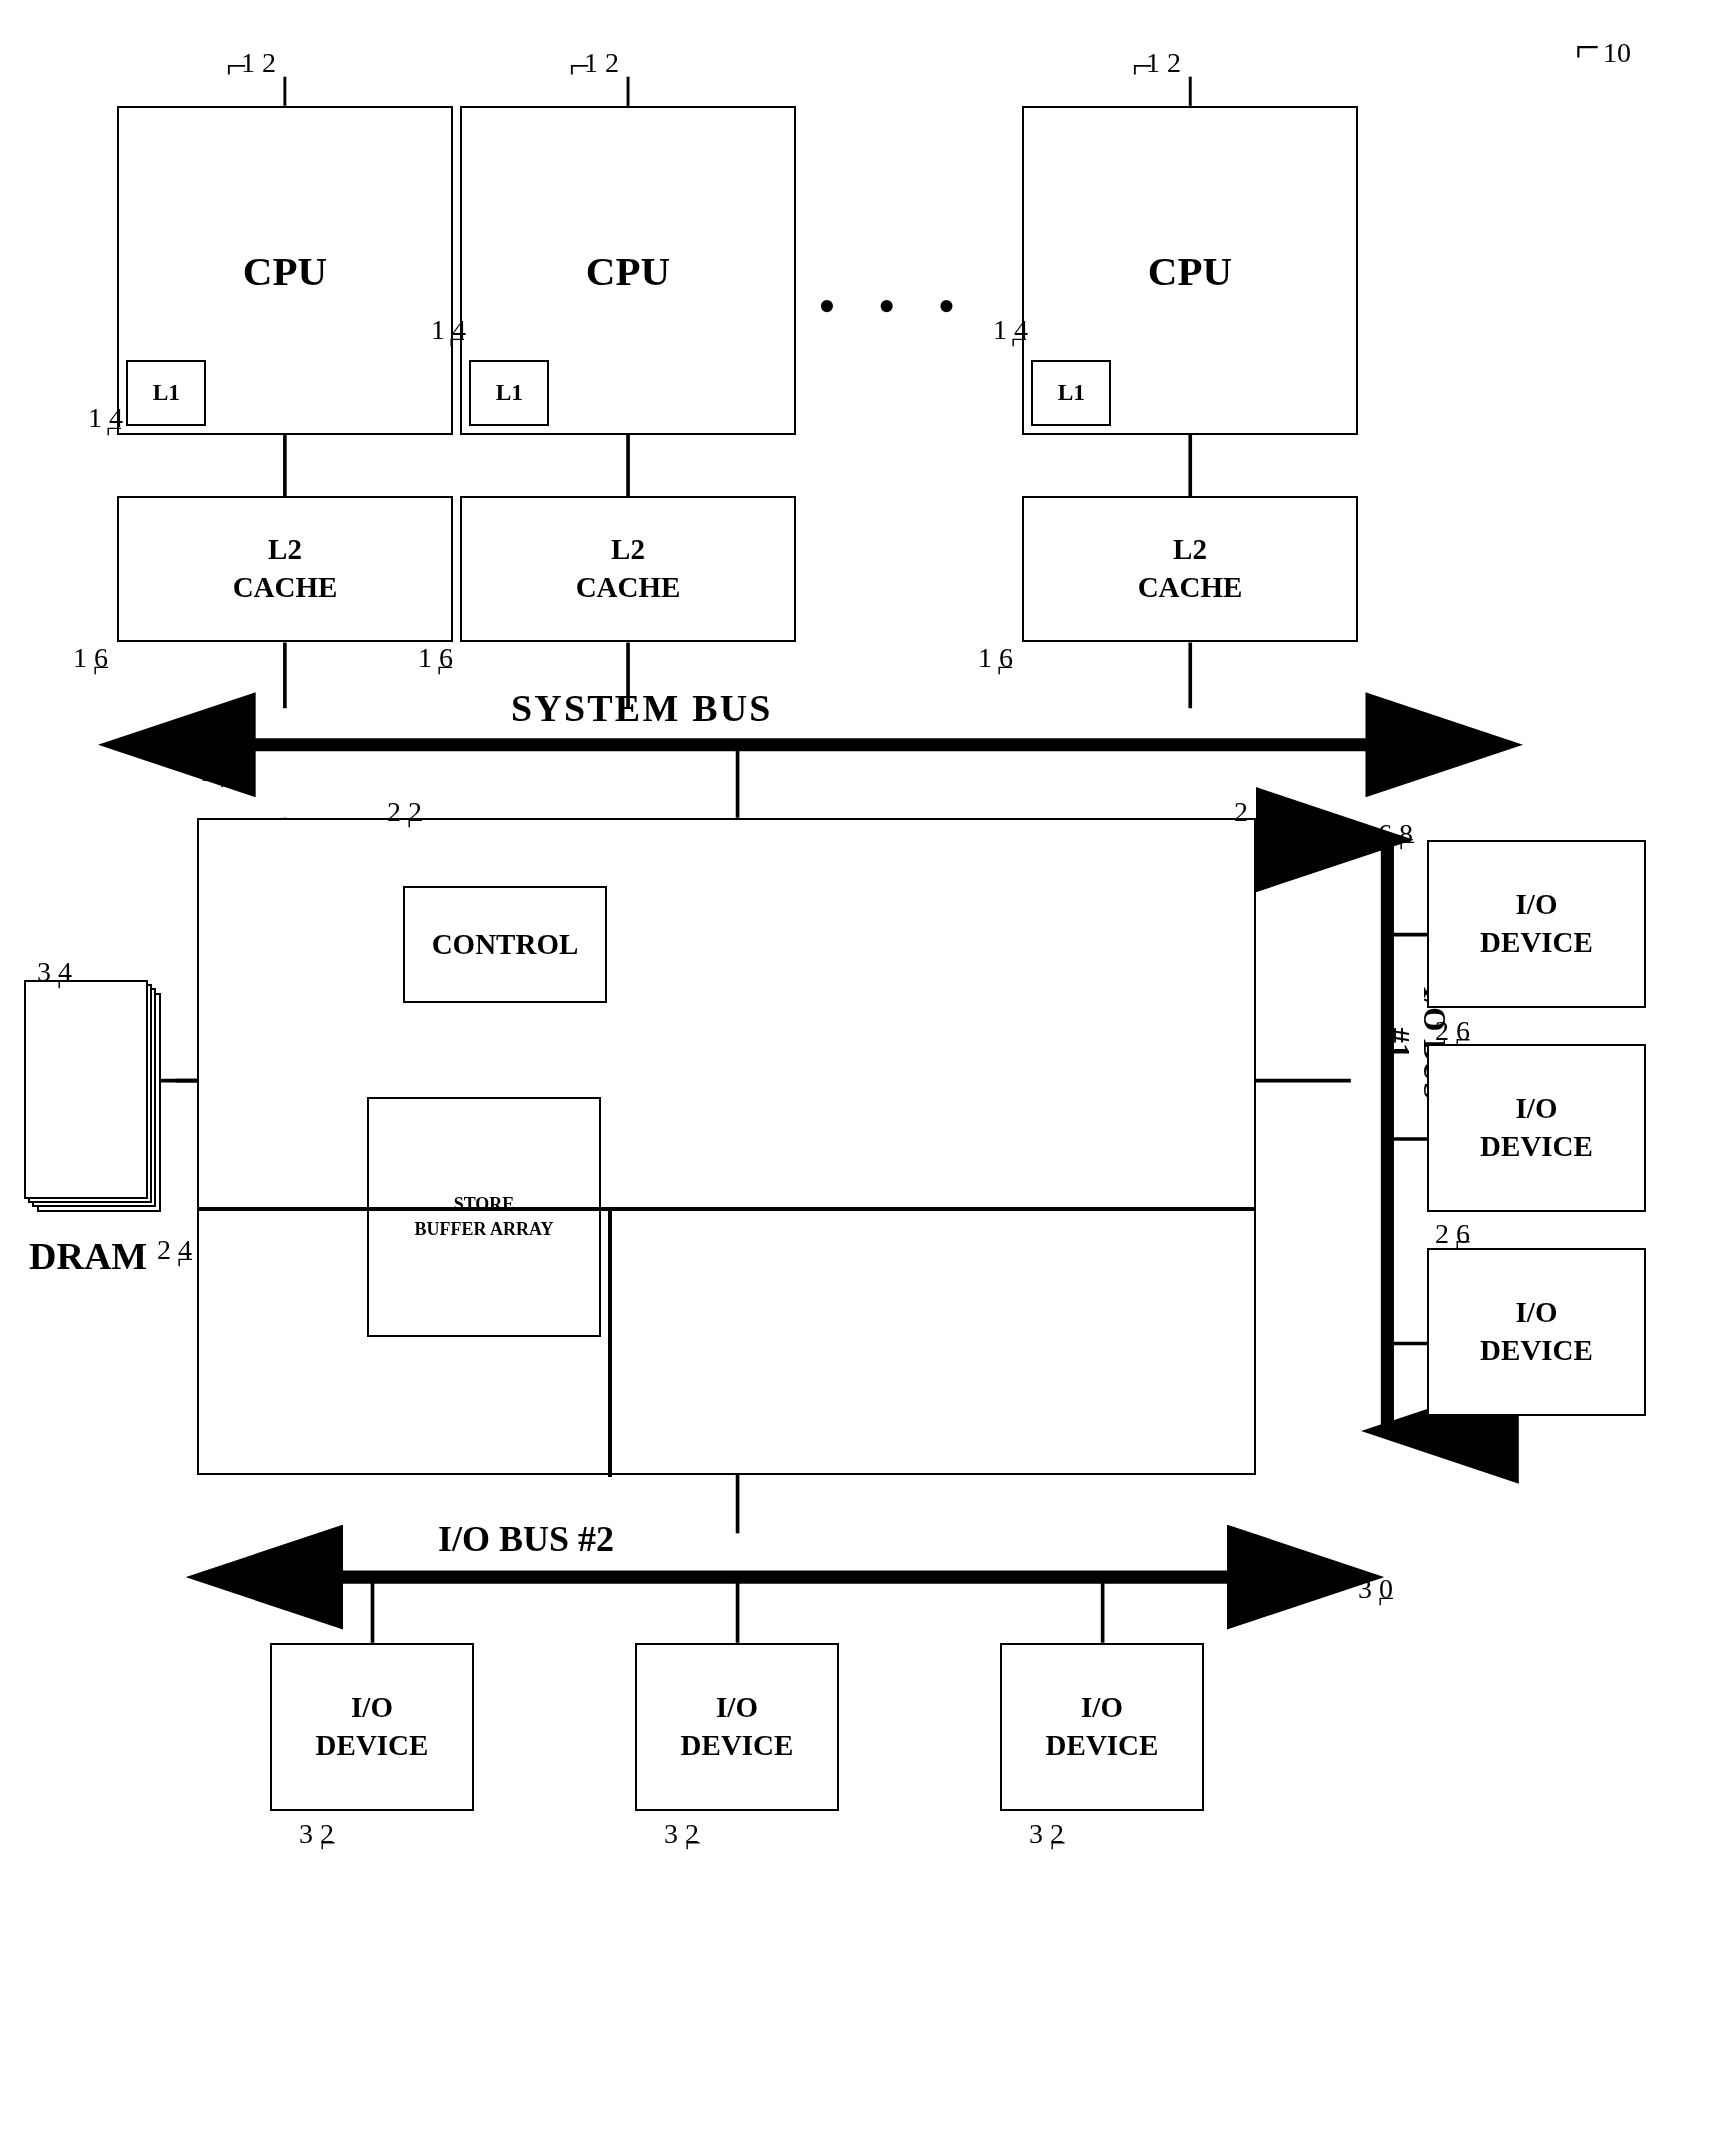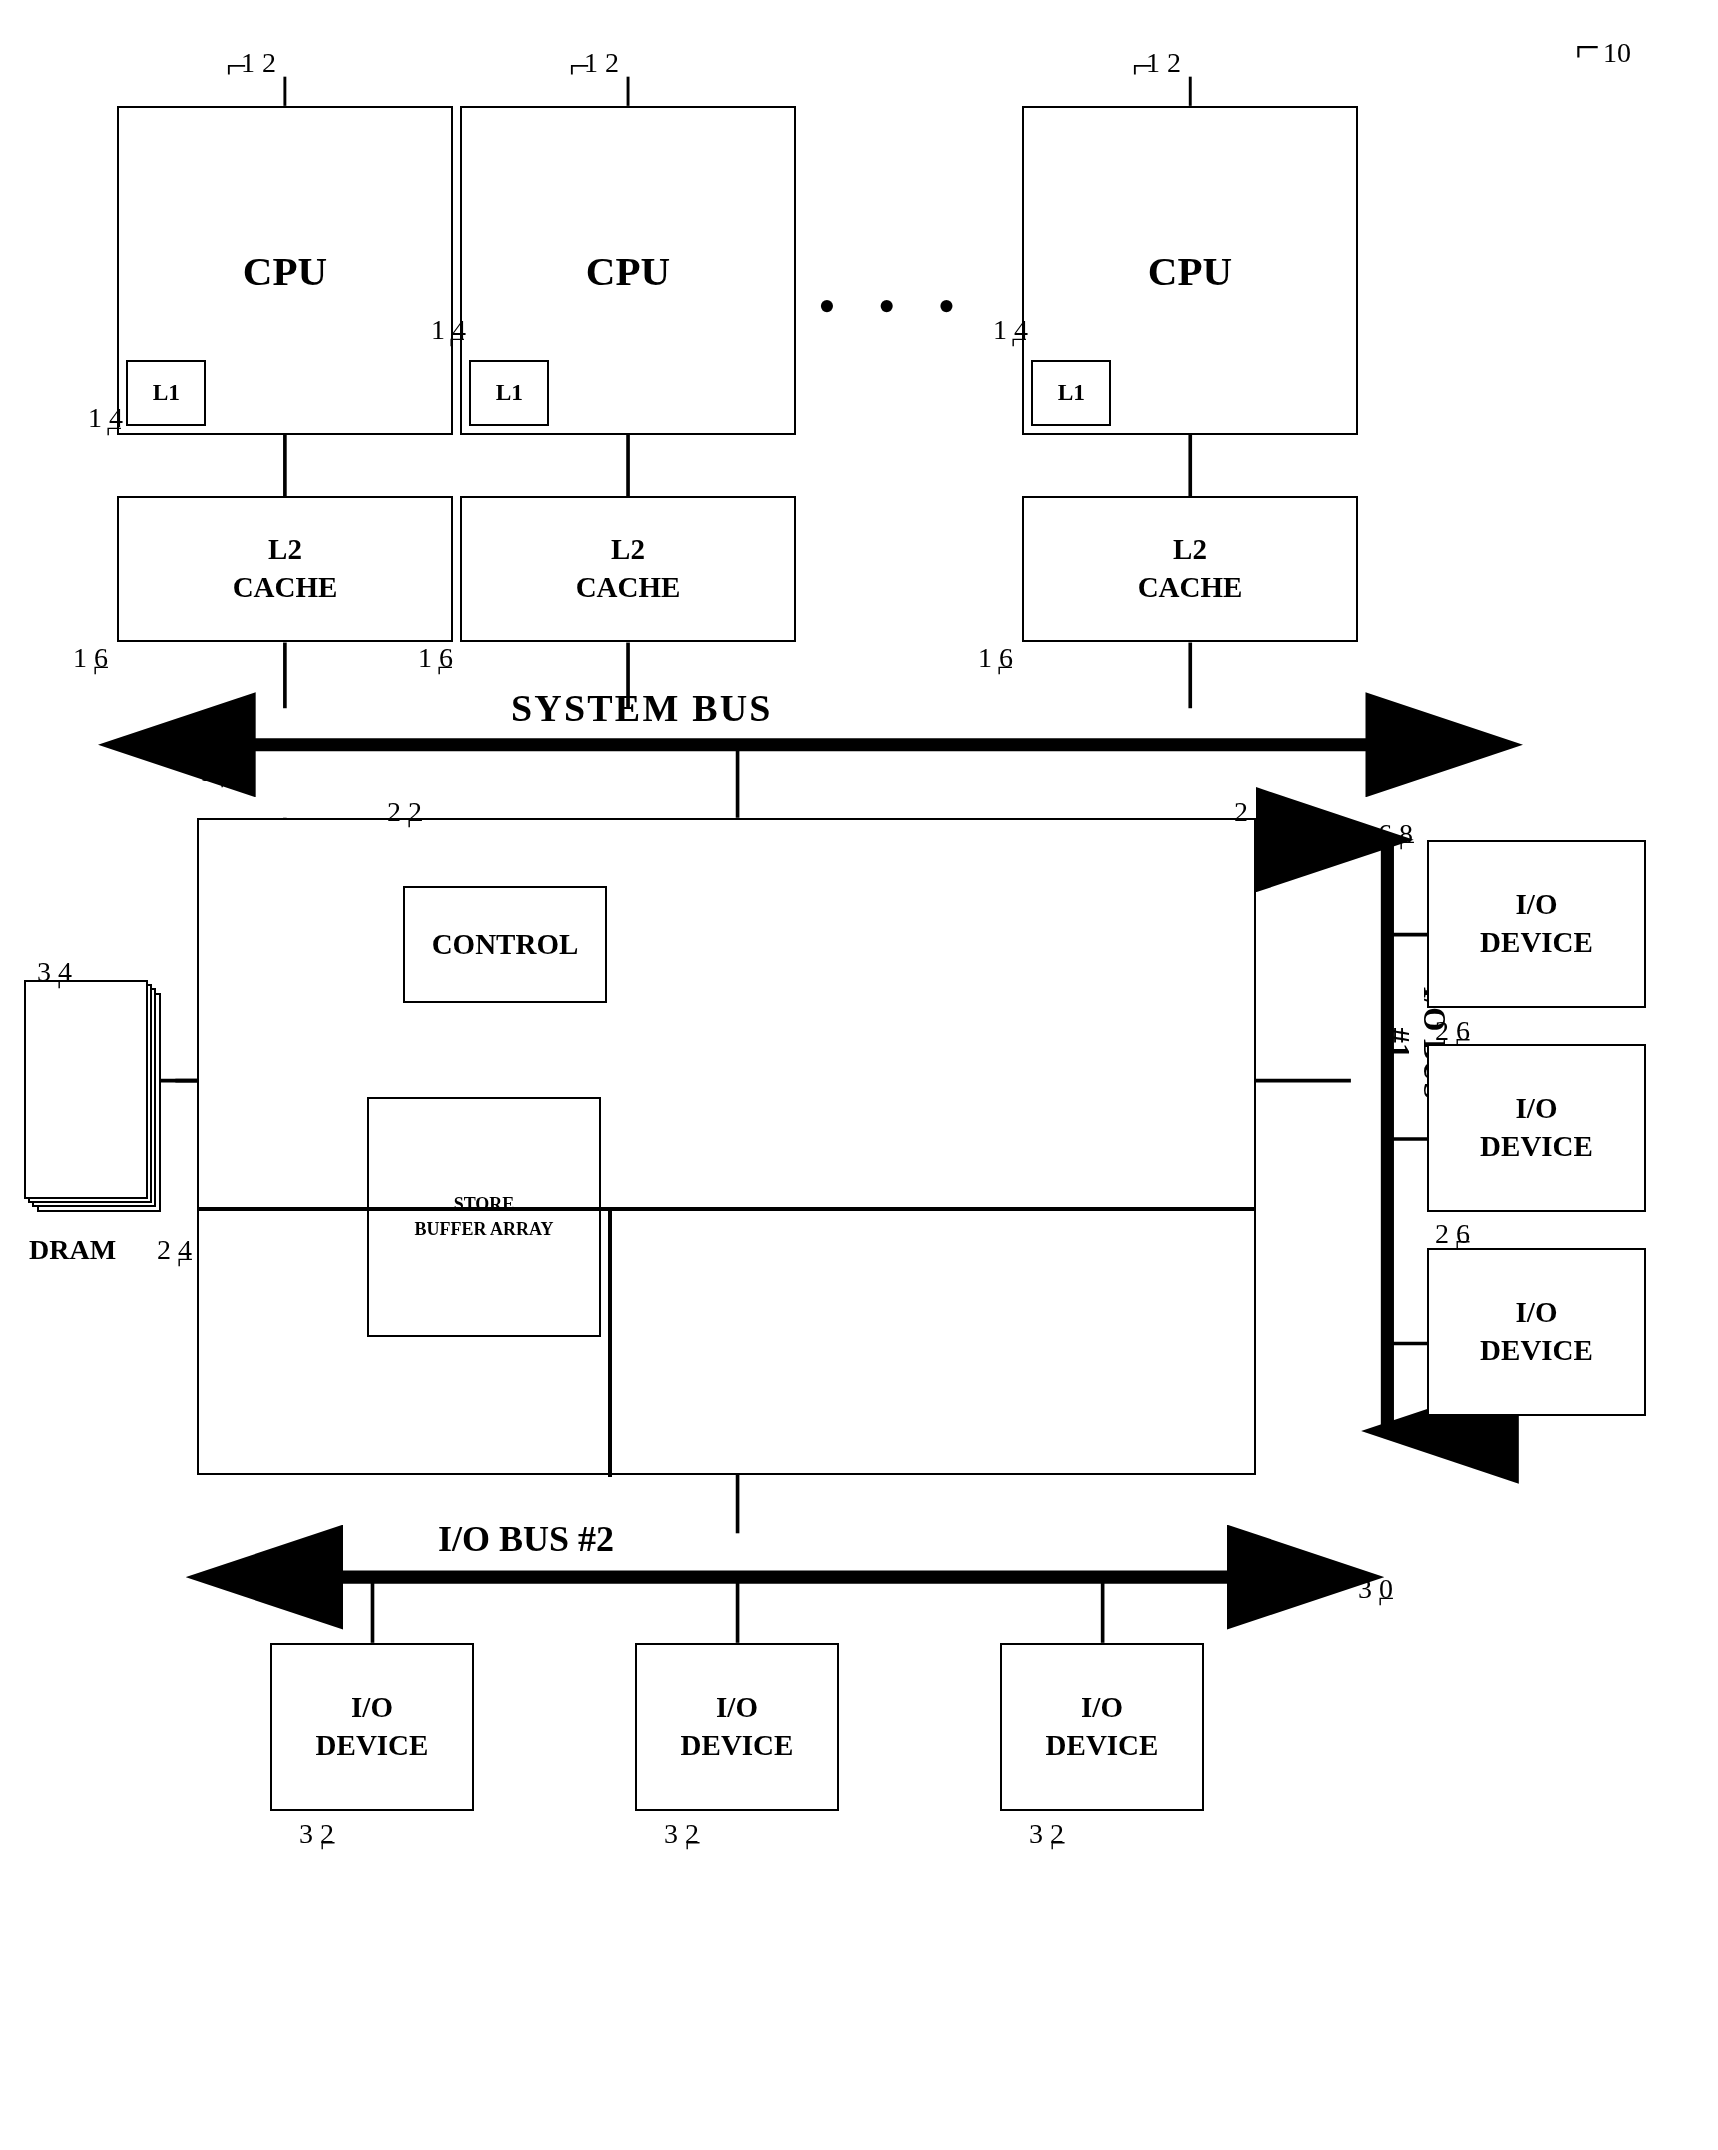--- a/index.html
+++ b/index.html
@@ -219,21 +219,21 @@
   <div class="ref-num" style="top:1234px; left:157px;">2 4</div>
   <div style="position:absolute; top:1243px; left:177px; font-size:29px;">⌐</div>
 
   <div style="position:absolute; left:22px; top:978px;">
     <div class="box" style="position:relative; width:124px; height:219px; left:14.6px; top:14.6px;"></div>
     <div class="box" style="position:absolute; width:124px; height:219px; left:10.2px; top:10.2px;"></div>
     <div class="box" style="position:absolute; width:124px; height:219px; left:5.8px; top:5.8px;"></div>
     <div class="box" style="position:absolute; width:124px; height:219px; left:1.5px; top:1.5px;"></div>
   </div>
 
-  <div class="label" style="top:1234px; left:29px; font-size:28px;">DRAM</div>
+  <div class="label" style="top:1234px; left:29px; font-size:38px;">DRAM</div>
 
   <div class="ref-num" style="top:956px; left:37px;">3 4</div>
   <div style="position:absolute; top:965px; left:57px; font-size:29px;">⌐</div>
 
   <div style="position:absolute; top:1007px; left:1343px; width:146px; text-align:center; font-size:31px; font-weight:bold; transform: rotate(90deg); transform-origin: center center;">I/O BUS #1</div>
 
   <div class="ref-num" style="top:818px; left:1378px;">6 8</div>
   <div style="position:absolute; top:826px; left:1399px; font-size:29px;">⌐</div>
 
   <div class="box" style="right:73px; top:840px; width:219px; height:168px; font-size:29px; line-height:1.3;">

